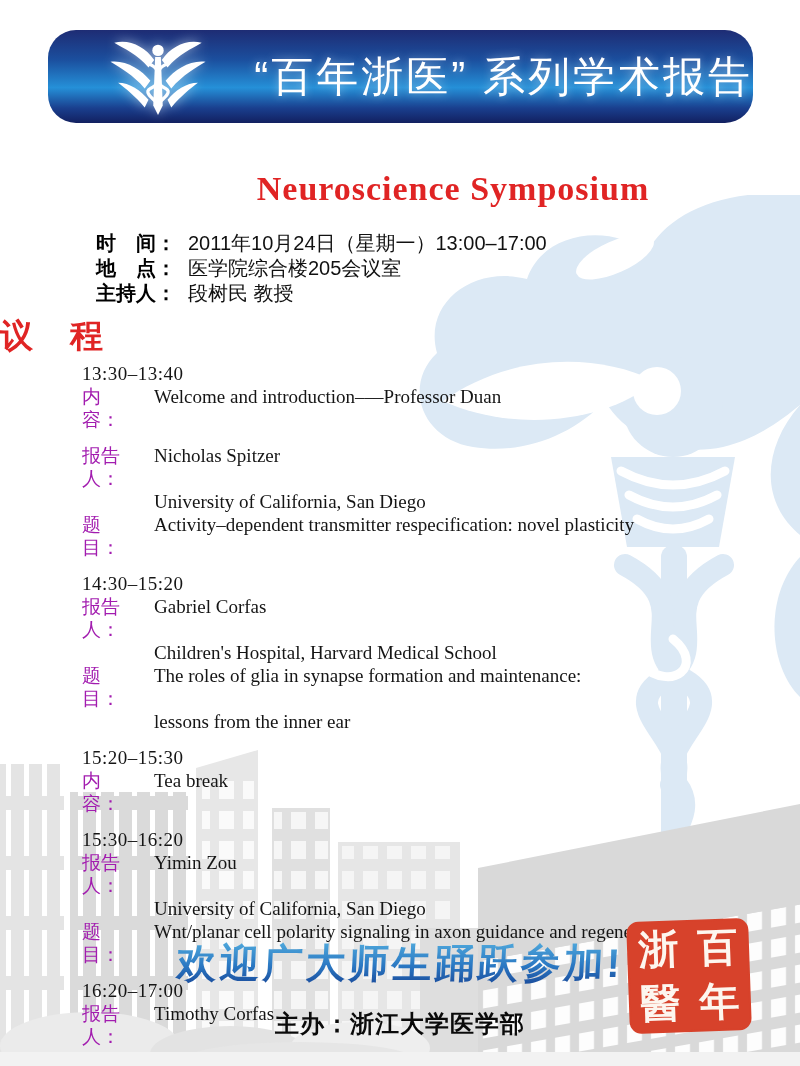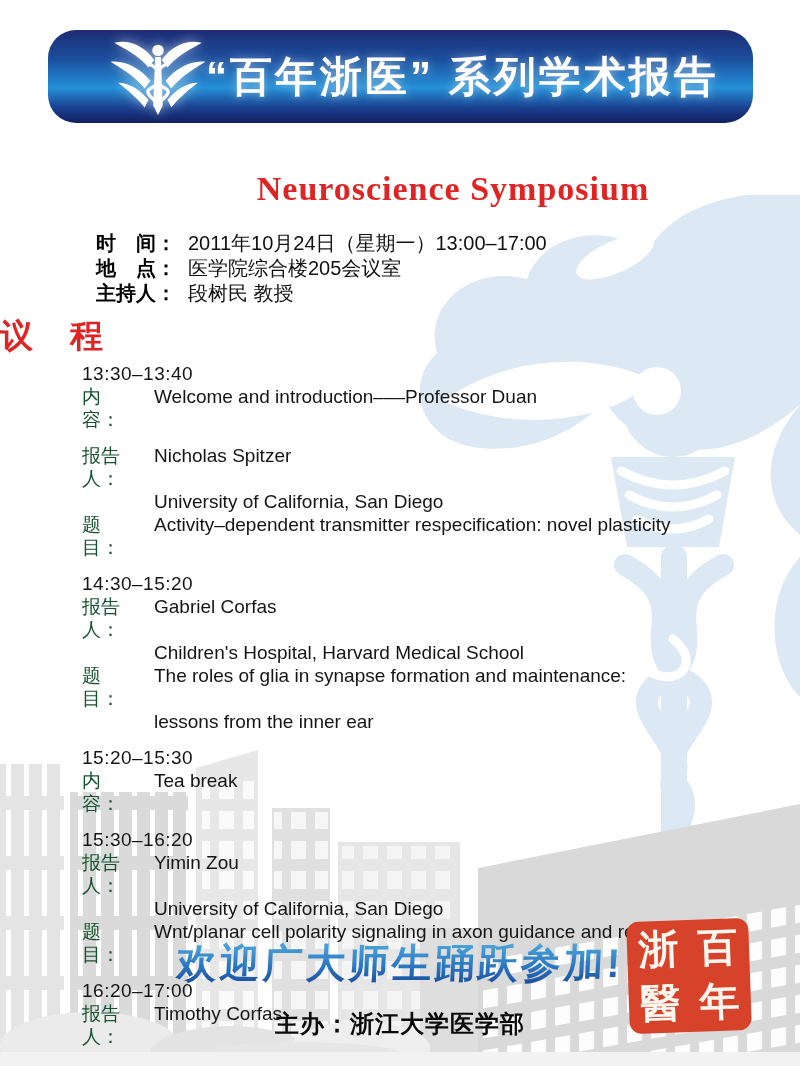--- a/index.html
+++ b/index.html
@@ -10,42 +10,42 @@
   
   .campus-bg{position:absolute;left:0;bottom:0;width:800px;height:320px;z-index:2;}
   .watermark{position:absolute;top:195px;right:0;width:385px;height:760px;z-index:1;}
 
   
   .banner{position:absolute;left:48px;top:30px;width:705px;height:93px;border-radius:28px;
           background:linear-gradient(180deg,#1e2c74 0%,#1b4f9e 32%,#2590d8 62%,#1a3f8e 84%,#122060 100%);
           display:flex;align-items:center;z-index:3;}
   .banner-logo{width:96px;height:76px;margin-left:62px;flex:0 0 auto;
                filter:drop-shadow(0 0 6px rgba(255,255,255,.55));}
-  .banner-text{flex:1;text-align:left;color:#ffffff;font-size:42px;font-weight:bold;
-               letter-spacing:3px;padding-right:34px;white-space:nowrap;
+  .banner-text{flex:1;text-align:right;color:#ffffff;font-size:42px;font-weight:normal;
+               letter-spacing:3px;white-space:nowrap;
                text-shadow:0 0 10px rgba(255,255,255,.45);
                font-family:"Liberation Sans","DejaVu Sans",sans-serif;}
 
   
   .main-title{position:absolute;top:158px;left:0;width:100%;margin:12px;text-align:center;z-index:3;
               color:#e02424;font-family:"Liberation Serif","DejaVu Serif",serif;
               font-size:34px;font-weight:bold;letter-spacing:1px;padding-left:41px;}
   .agenda-heading{position:absolute;top:314px;left:0;width:100%;margin:0;z-index:3;
               color:#e02424;font-size:33px;font-weight:bold;letter-spacing:2px;}
 
   
   .info{position:absolute;left:96px;top:231px;z-index:3;font-size:20px;line-height:25px;color:#111;}
   .info .lbl{display:inline-block;width:92px;font-weight:bold;color:#000;}
 
   
   .agenda{position:absolute;left:82px;top:362px;right:28px;z-index:3;
           font-size:19px;line-height:23px;color:#151515;}
-  .agenda .block{margin-bottom:13px;}
+  .agenda .block{margin-bottom:13px;font-family:Liberation Serif, serif;}
   .agenda .time{letter-spacing:.5px;}
-  .agenda .lbl{display:inline-block;width:72px;vertical-align:top;color:#14532d;}
+  .agenda .lbl{display:inline-block;width:72px;vertical-align:top;color:#a21caf;}
   .agenda .txt{display:inline-block;vertical-align:top;}
 
   
   .welcome{position:absolute;top:936px;left:0;width:100%;text-align:center;z-index:3;
            font-size:40px;font-weight:900;letter-spacing:3px;white-space:nowrap;
            transform:skewX(-3deg);
            background:linear-gradient(180deg,#58b4e2 0%,#2a77c2 55%,#163f90 100%);
            -webkit-background-clip:text;background-clip:text;color:transparent;}
   .organizer{position:absolute;top:1008px;left:0;width:100%;text-align:center;z-index:3;
              font-family:"Liberation Serif","DejaVu Serif",serif;

